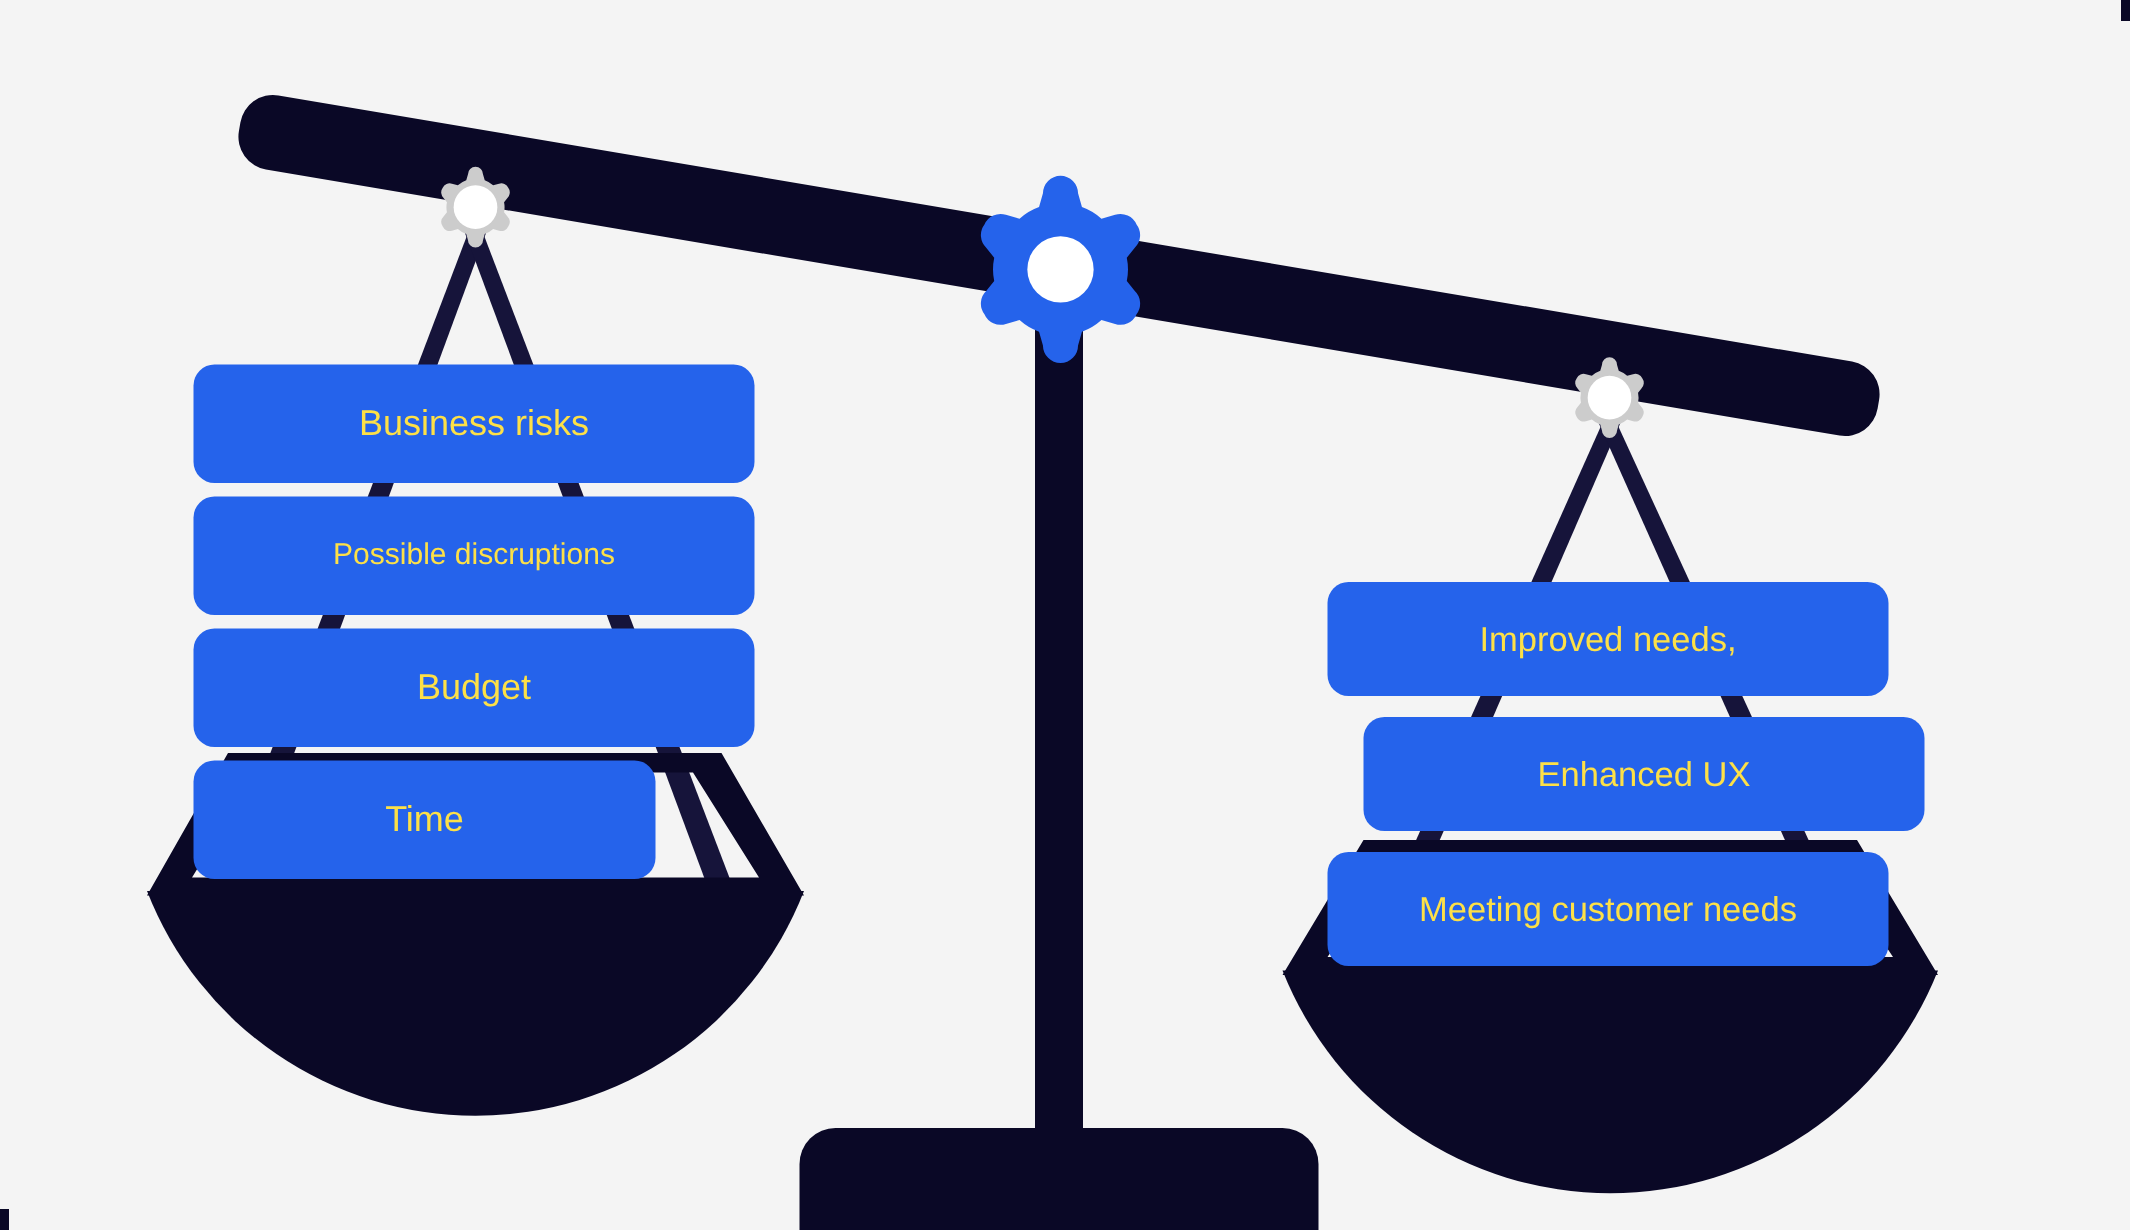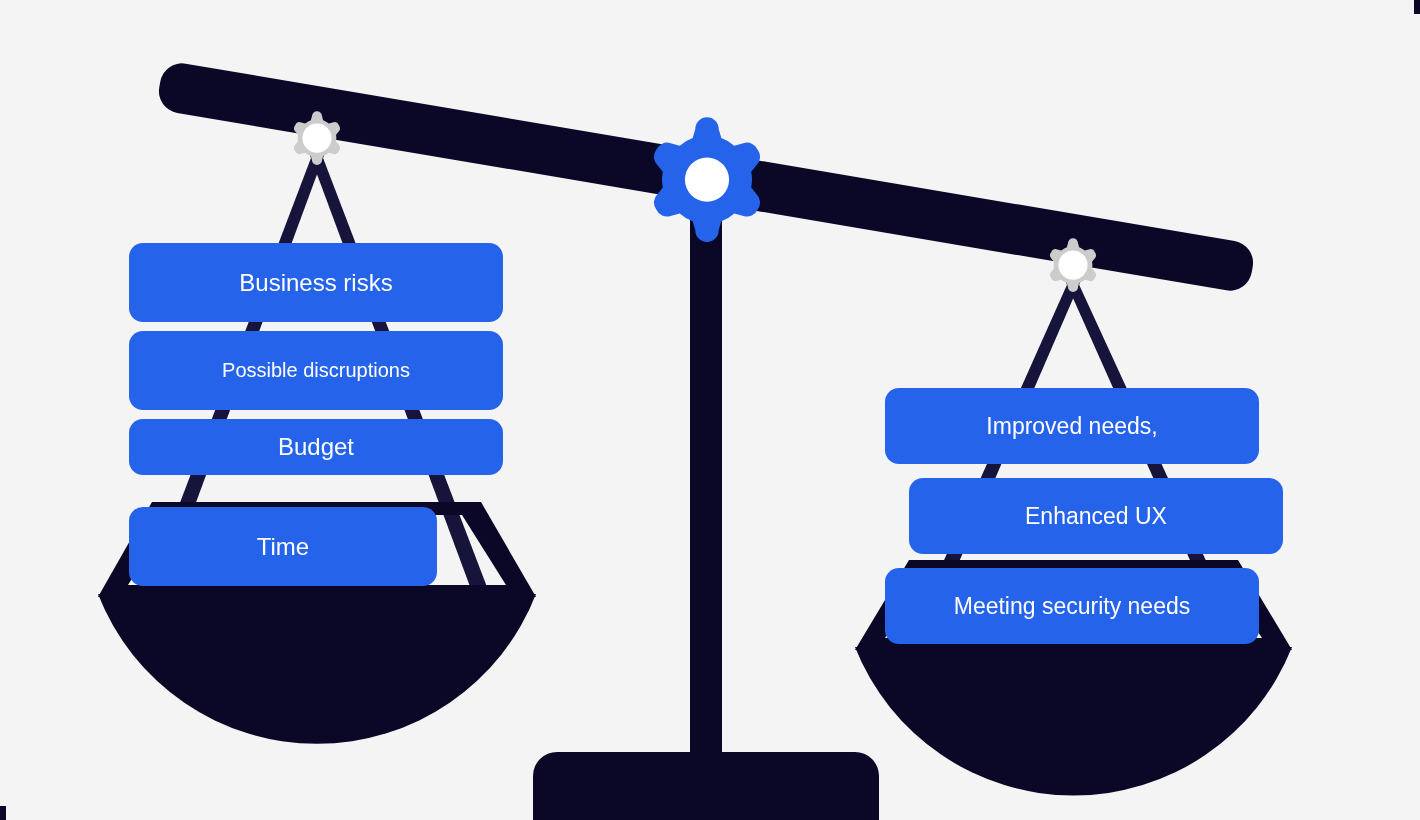--- a/index.html
+++ b/index.html
@@ -34,38 +34,38 @@
     top: 0;
     width: 1420px;
     height: 820px;
     pointer-events: none;
   }
   .card {
     position: absolute;
     box-sizing: border-box;
     background: #2563eb;
     border-radius: 14px;
-    color: #ffffff;
+    color: #fde047;
     display: flex;
     align-items: center;
     justify-content: center;
     text-align: center;
     line-height: 1.15;
     font-weight: 400;
     pointer-events: auto;
     padding: 4px 10px;
   }
   .card span {
     display: block;
     width: 100%;
   }
   
   #card-business-risks { left: 129px; top: 243px; width: 374px; height: 79px; font-size: 24px; }
   #card-possible-discruptions { left: 129px; top: 331px; width: 374px; height: 79px; font-size: 20px; }
-  #card-budget { left: 129px; top: 419px; width: 374px; height: 56px; font-size: 24px; }
+  #card-budget { left: 129px; top: 419px; width: 374px; height: 79px; font-size: 24px; }
   #card-time { left: 129px; top: 507px; width: 308px; height: 79px; font-size: 24px; }
   
   #card-improved-speed { left: 885px; top: 388px; width: 374px; height: 76px; font-size: 23px; }
   #card-enhanced-ux { left: 885px; top: 478px; width: 374px; height: 76px; font-size: 23px; margin-left: 24px; }
   #card-meeting-needs { left: 885px; top: 568px; width: 374px; height: 76px; font-size: 23px; }
 
   .corner-artifact {
     position: absolute;
     background: #0a0826;
   }
@@ -180,21 +180,21 @@
     </div>
 
     <div class="card" id="card-enhanced-ux">
       <span>
         <span style="display: block;">Enhanced UX</span>
       </span>
     </div>
 
     <div class="card" id="card-meeting-needs">
       <span>
-        <span style="display: block;">Meeting security needs</span>
+        <span style="display: block;">Meeting customer needs</span>
       </span>
     </div>
 
   </div>
 
   <div class="corner-artifact" id="corner-artifact-tr"></div>
   <div class="corner-artifact" id="corner-artifact-bl"></div>
 
 </div>
 

